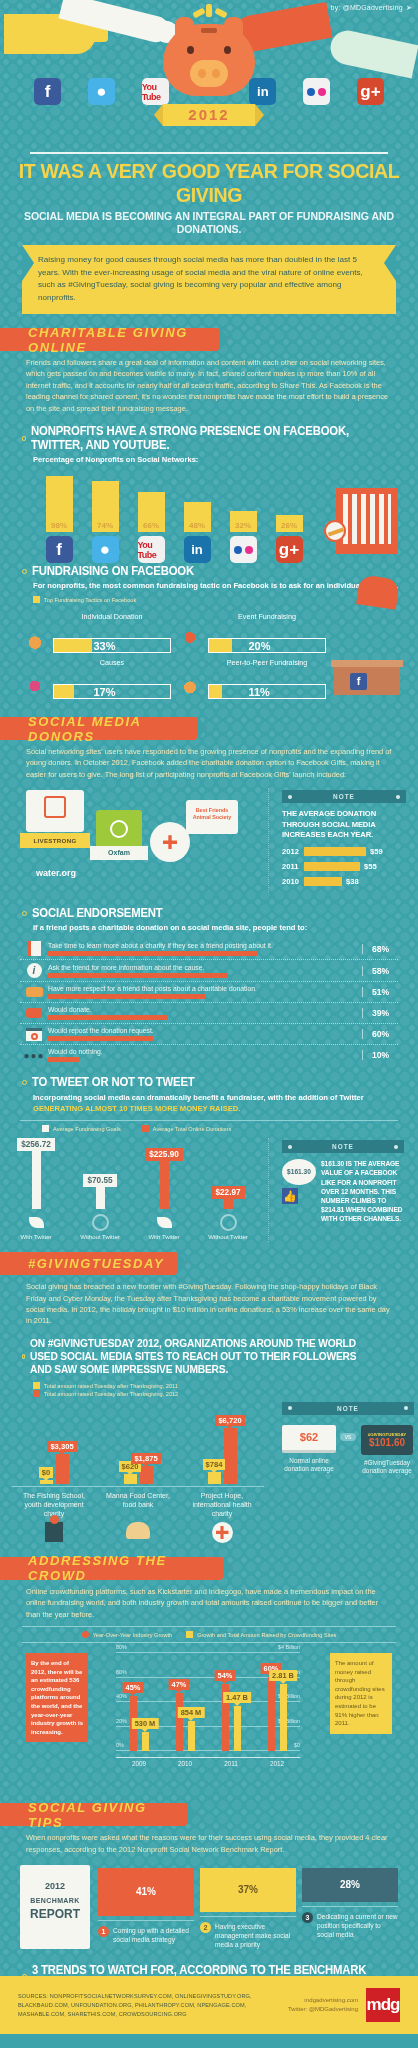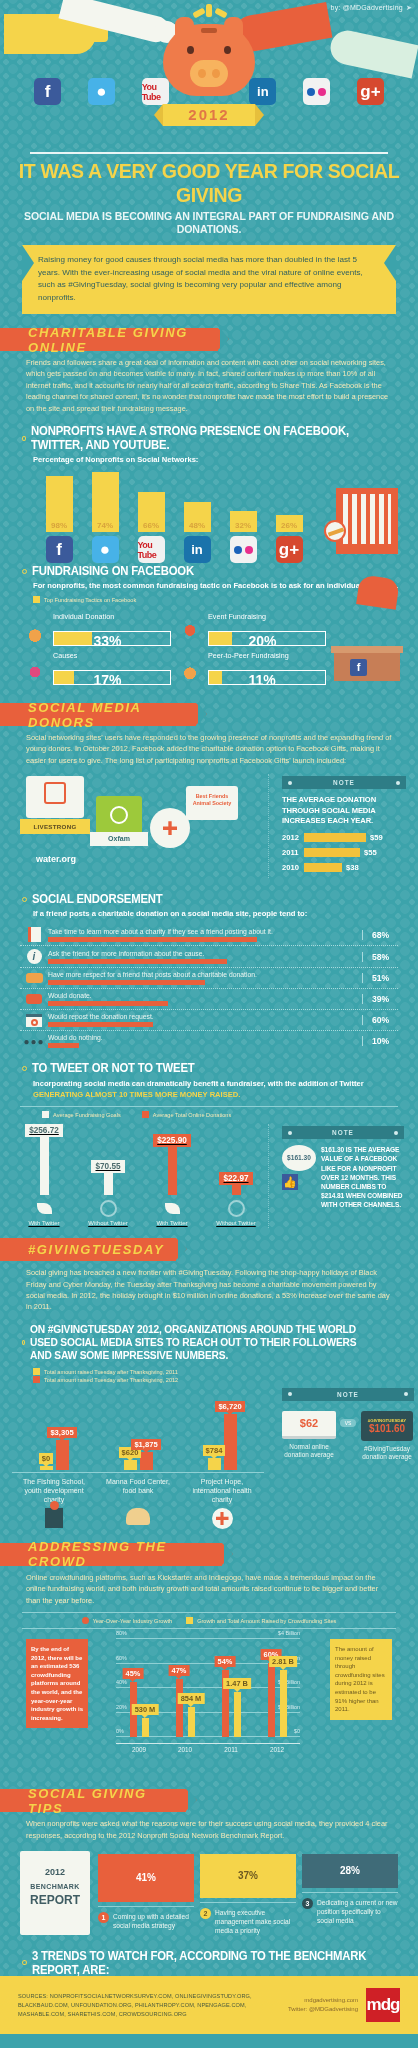--- a/index.html
+++ b/index.html
@@ -120,24 +120,24 @@
 
   
   .legend-sq { display:inline-block; width:7px;height:7px;background:#f5d44a;margin-right:4px;vertical-align:-1px; }
   .legend-sq.or{background:#e8603c;} .legend-sq.wh{background:#f4f6ef;}
   .legend-line { color:#f6e9b8; font-size:5.6px; padding:6px 0 0 33px; }
   .fb-grid { display:flex; padding:4px 14px 0 22px; gap:6px; }
   .fb-col { flex:1; }
   .fb-item { display:flex; align-items:flex-end; gap:5px; margin-top:5px; }
   .fb-ic { width:26px; height:26px; flex:none; position:relative; }
   .fb-meter-wrap { flex:1; }
-  .fb-meter-wrap .lbl { color:#fff; font-size:7.2px; margin-bottom:10px; }
+  .fb-meter-wrap .lbl { color:#fff; font-size:7.2px; margin-bottom:17px;text-align:center; }
   .fb-meter { height:15px; border:1.3px solid #fff; position:relative; }
   .fb-meter .fill { position:absolute; left:0; top:0; bottom:0; background:#f5d44a; }
-  .fb-meter .val { position:absolute; left:34%; top:1px; color:#fff; font-size:14px; font-weight:bold; }
+  .fb-meter .val { position:absolute; left:34%; top:1px; color:#fff; font-size:11px; font-weight:bold; }
   .basket { width:66px; height:30px; background:#c77e56; position:relative; }
   .basket .lip{position:absolute;left:-3px;top:-5px;width:72px;height:7px;background:#d79a6e;}
   .basket .fbm{position:absolute;left:16px;top:8px;width:17px;height:17px;background:#3b5a9b;color:#fff;font-weight:bold;font-size:11px;text-align:center;line-height:17px;border-radius:2px;}
   .b-hand { position:absolute; right:6px; top:-30px; width:40px; height:30px; background:#e8603c; border-radius:14px 14px 0 0; transform:rotate(8deg); }
 
   
   .brands { position:relative; height:112px; margin-top:4px; }
   .brand-card { position:absolute; background:#f4f6ef; border-radius:3px; }
   .bc1 { left:26px; top:6px; width:58px; height:42px; }
   .bc1 .art{position:absolute;left:18px;top:6px;width:22px;height:22px;border:2px solid #e8603c;border-radius:3px;}
@@ -169,21 +169,21 @@
   .endrow { display:flex; align-items:center; border-bottom:1px dotted #a8dadd; padding:3px 0; }
   .endrow:last-child{border-bottom:none;}
   .endrow .ic { width:28px; flex:none; display:flex; justify-content:center; }
   .endrow .mid { flex:1; padding-right:6px; }
   .endrow .mid .t { color:#eef7f2; font-size:6.8px; margin-bottom:2px; }
   .endrow .mid .b { height:5px; background:#e8603c; }
   .endrow .pct { width:36px; text-align:center; color:#fff; font-size:8.6px; font-weight:bold; border-left:1px solid #a8dadd; }
 
   
   .tweet-area { display:flex; margin-top:4px; }
-  .tweet-left { width:268px; position:relative; padding-left:12px;text-decoration:underline; }
+  .tweet-left { width:268px; position:relative; padding-left:4px; }
   .tweet-cols { display:flex; height:104px; align-items:flex-end; }
   .tcol { width:64px; display:flex; flex-direction:column; align-items:center; justify-content:flex-end; height:104px; }
   .tval { font-size:8.2px; font-weight:bold; padding:2px 4px; position:relative; }
   .tval.w { background:#f4f6ef; color:#4c6b6c; }
   .tval.o { background:#e8603c; color:#fff; }
   .tval:after{content:"";position:absolute;left:50%;margin-left:-4px;bottom:-4px;border-left:4px solid transparent;border-right:4px solid transparent;}
   .tval.w:after{border-top:4px solid #f4f6ef;}
   .tval.o:after{border-top:4px solid #e8603c;}
   .tstem { width:9px; }
   .tstem.w{background:#f4f6ef;} .tstem.o{background:#e8603c;}
@@ -333,21 +333,21 @@
   <div class="subnote">Percentage of Nonprofits on Social Networks:</div>
 
   <div class="npchart">
     <div class="np-bars">
       <div class="np-col">
           <div class="np-bar" style="height:56px">
             <span>98%</span>
           </div>
         </div>
       <div class="np-col">
-          <div class="np-bar" style="height:60px">
+          <div class="np-bar" style="height:51px">
             <span>74%</span>
           </div>
         </div>
       <div class="np-col">
           <div class="np-bar" style="height:40px">
             <span>66%</span>
           </div>
         </div>
       <div class="np-col">
           <div class="np-bar" style="height:30px">

